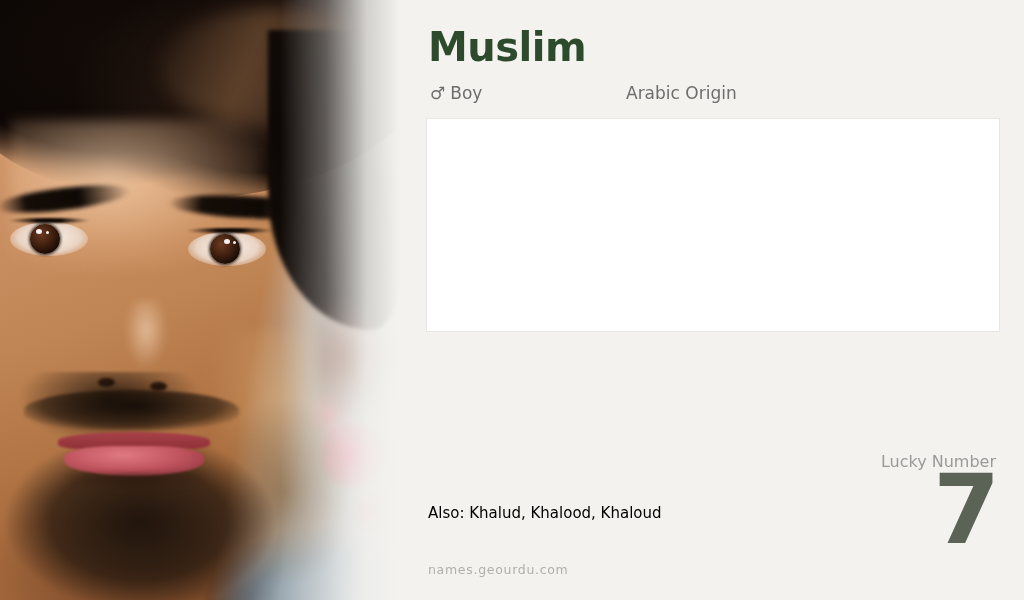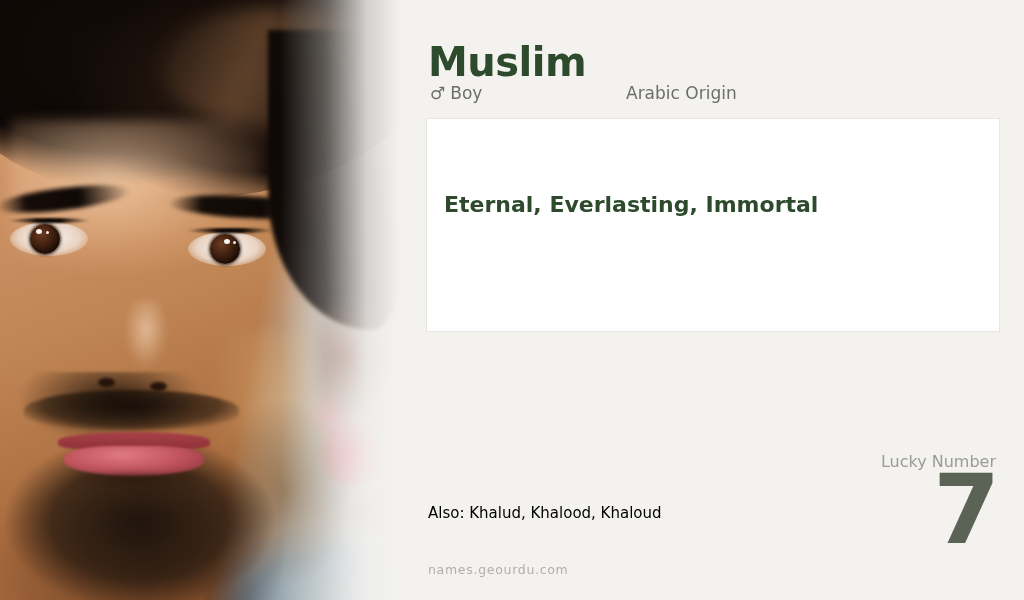--- a/index.html
+++ b/index.html
@@ -206,21 +206,20 @@
   }
 
   
   .religion-title {
     position: absolute;
     left: 428px; top: 24px;
     font-size: 40px;
     font-weight: bold;
     color: #2d4a2d;
     letter-spacing: -0.5px;
-    margin-top: 15px;
   }
   .meta-row {
     position: absolute;
     left: 430px; top: 83px;
     width: 560px;
     height: 22px;
     text-align: right;
   }
   .gender {
     position: absolute;
@@ -338,21 +337,20 @@
   </div>
 
   <div class="religion-title">Muslim</div>
 
   <div class="meta-row">
     <div class="gender"><span class="sym">♂</span><span>Boy</span></div>
     <div class="origin">Arabic Origin</div>
   </div>
 
   <div class="name-card">
-    <div class="meaning">Eternal, Everlasting, Immortal</div>
   </div>
 
   <div class="lucky-label">Lucky Number</div>
   <div class="lucky-value">7</div>
 
   <div class="also">Also: Khalud, Khalood, Khaloud</div>
   <div class="source">names.geourdu.com</div>
 
 </div>
 

